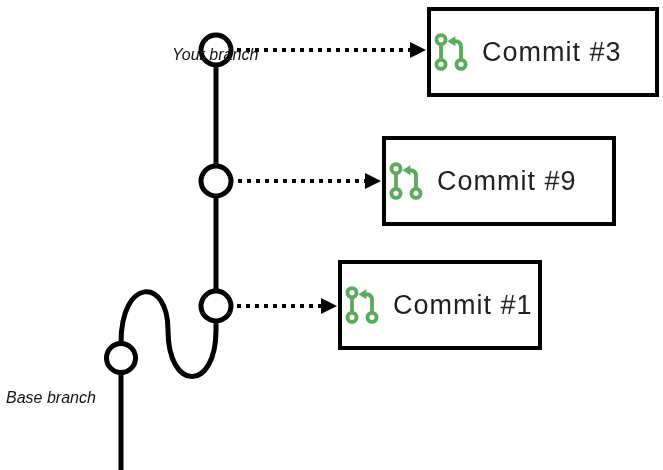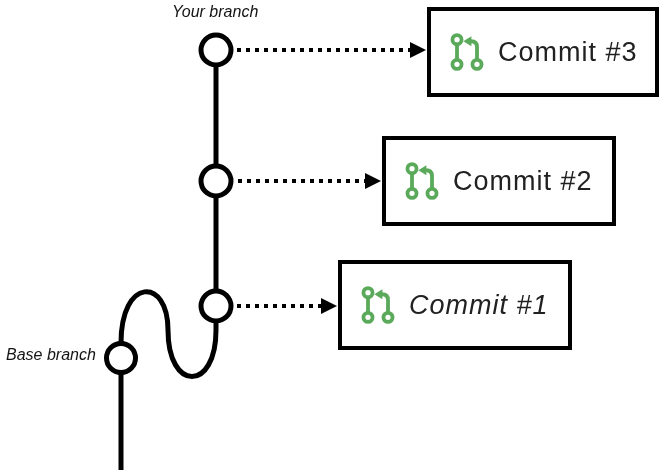--- a/index.html
+++ b/index.html
@@ -16,35 +16,35 @@
     left: 0; top: 0;
     width: 663px; height: 470px;
   }
   .branch-label {
     position: absolute;
     font-style: italic;
     font-size: 16px;
     font-weight: 500;
     color: #141414;
     white-space: nowrap;
+    margin-top: 43px;
   }
   #your-branch-label { left: 172px; top: 3px; }
   #base-branch-label { left: 6px; top: 346px; font-style: italic; }
   .commit-card {
     position: absolute;
     box-sizing: border-box;
     border: 4px solid #000000;
     background: #ffffff;
     display: flex;
     align-items: center;
-    padding-left: 16px;
   }
   #commit-card-3 { left: 427px; top: 7px;   width: 232px; height: 90px; }
   #commit-card-2 { left: 382px; top: 136px; width: 234px; height: 90px; }
-  #commit-card-1 { left: 338px; top: 260px; width: 234px; height: 90px; font-style: italic; }
+  #commit-card-1 { left: 338px; top: 260px; width: 204px; height: 90px; }
   .commit-icon { width: 40px; height: 44px; flex: 0 0 auto; }
   .commit-label {
     margin-left: 11px;
     font-size: 27px;
     letter-spacing: 1px;
     color: #212121;
     white-space: nowrap;
   }
 </style>
 </head>
@@ -96,21 +96,21 @@
     <svg class="commit-icon" viewBox="0 0 22 24" xmlns="http://www.w3.org/2000/svg" aria-hidden="true">
       <g stroke="#5BAA5B" stroke-width="2.1" fill="none">
         <circle cx="5.5" cy="5.2" r="2.5"></circle>
         <line x1="5.5" y1="7.9" x2="5.5" y2="16.1"></line>
         <circle cx="5.5" cy="18.8" r="2.5"></circle>
         <circle cx="16.5" cy="18.8" r="2.5"></circle>
         <path d="M 16.5 16.1 L 16.5 9.3 Q 16.5 6.1 13.3 6.1 L 12.6 6.1"></path>
       </g>
       <polygon points="9.0,6.1 13.4,3.4 13.4,8.8" fill="#5BAA5B"></polygon>
     </svg>
-    <span class="commit-label">Commit #2</span>
+    <span class="commit-label">Commit #9</span>
   </div>
 
   <div id="commit-card-1" class="commit-card">
     <svg class="commit-icon" viewBox="0 0 22 24" xmlns="http://www.w3.org/2000/svg" aria-hidden="true">
       <g stroke="#5BAA5B" stroke-width="2.1" fill="none">
         <circle cx="5.5" cy="5.2" r="2.5"></circle>
         <line x1="5.5" y1="7.9" x2="5.5" y2="16.1"></line>
         <circle cx="5.5" cy="18.8" r="2.5"></circle>
         <circle cx="16.5" cy="18.8" r="2.5"></circle>
         <path d="M 16.5 16.1 L 16.5 9.3 Q 16.5 6.1 13.3 6.1 L 12.6 6.1"></path>

